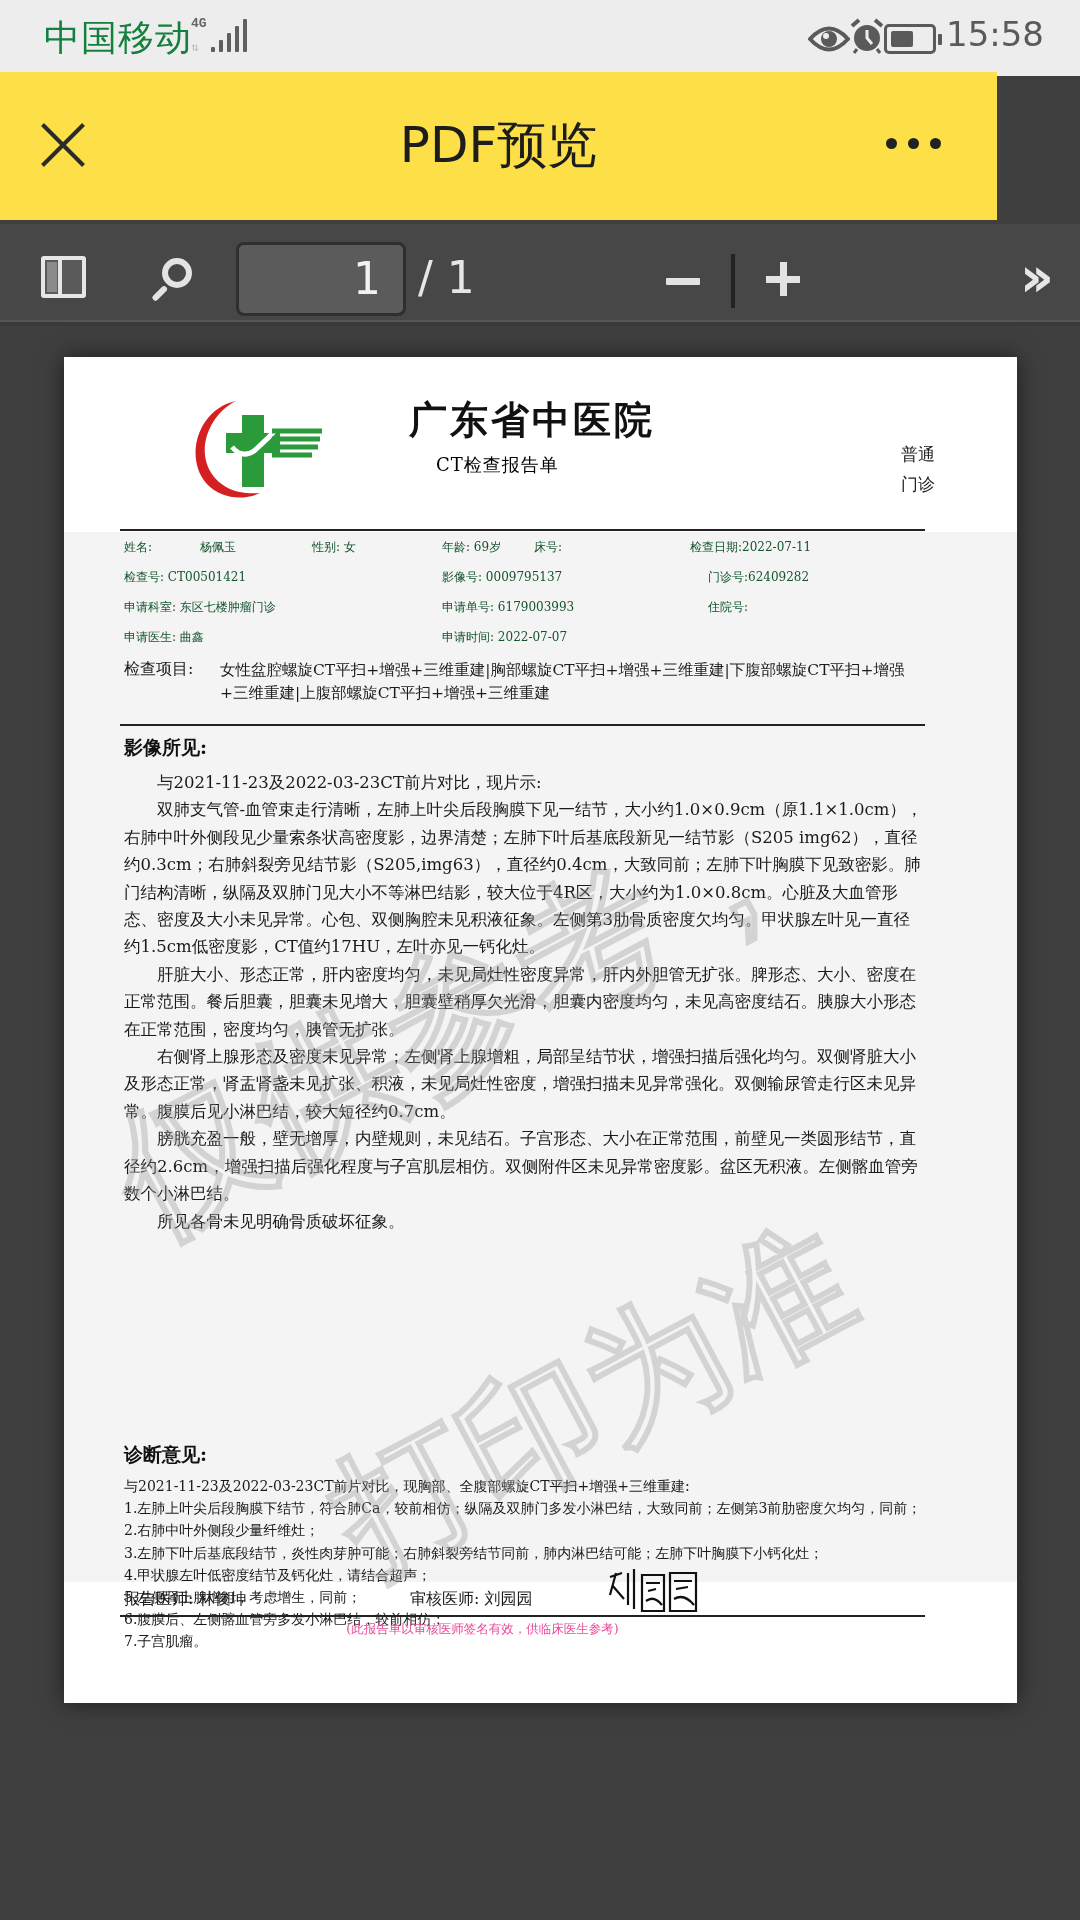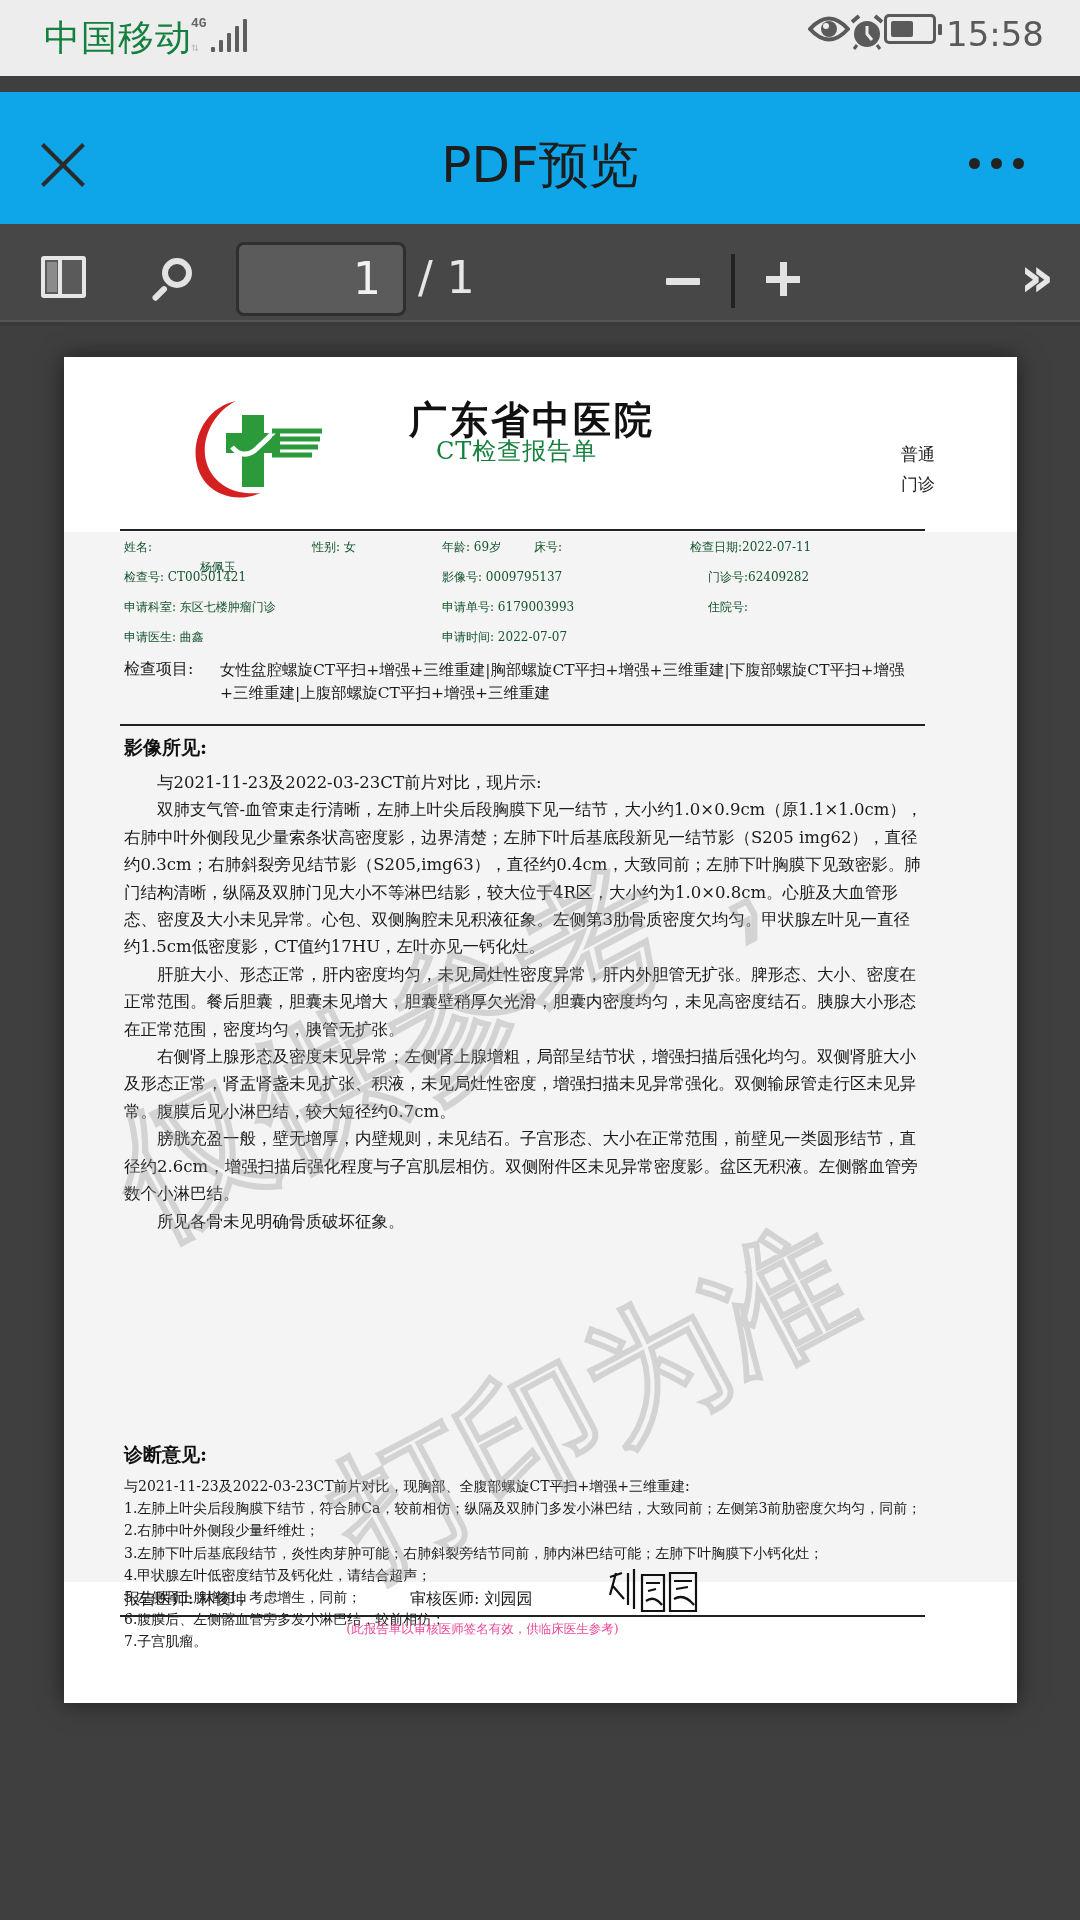--- a/index.html
+++ b/index.html
@@ -7,28 +7,28 @@
   body { background: #3f3f3f; font-family: "DejaVu Sans", sans-serif; position: relative; }
 
   
   .statusbar { position: absolute; left: 0; top: 0; width: 1080px; height: 76px; background: #ededed; color: #5a5a5a; }
   .carrier { position: absolute; left: 44px; top: 14px; font-size: 36px; color: #15803d; letter-spacing: 1px; }
   .net { position: absolute; left: 191px; top: 16px; width: 56px; height: 40px; font-family: Liberation Mono, monospace; }
   .net .g4 { position: absolute; left: 0; top: 0; font-size: 13px; font-weight: bold; color: #666; }
   .net .arrows { position: absolute; left: 0; top: 24px; font-size: 12px; color: #bbb; }
   .net .bars { position: absolute; left: 20px; bottom: 4px; display: flex; align-items: flex-end; gap: 4px; }
   .net .bars span { display: block; width: 4px; background: #5f5f5f; border-radius: 1px; }
-  .status-right { position: absolute; right: 36px; top: 14px; display: flex; align-items: flex-start; }
+  .status-right { position: absolute; right: 36px; top: 14px; display: flex; align-items: flex-end; }
   .time { font-size: 34px; color: #5a5a5a; margin-left: 10px; }
   .battery { width: 52px; height: 30px; border: 3px solid #5a5a5a; border-radius: 5px; position: relative; }
   .battery::before { content: ""; position: absolute; left: 4px; top: 4px; width: 22px; height: 16px; background: #5a5a5a; border-radius: 2px; }
   .battery::after { content: ""; position: absolute; right: -9px; top: 7px; width: 4px; height: 11px; background: #5a5a5a; border-radius: 1px; }
 
   
-  .appbar { position: absolute; left: 0; top: 92px; width: 1080px; height: 148px; background: #0ea5e9; }
+  .appbar { position: absolute; left: 0; top: 72px; width: 997px; height: 148px; background: #fde047; }
   .close-btn { position: absolute; left: 36px; top: 46px; width: 54px; height: 54px; }
   .close-btn::before, .close-btn::after { content: ""; position: absolute; left: 25px; top: -2px; width: 4px; height: 58px; background: #2b2b2b; }
   .close-btn::before { transform: rotate(45deg); }
   .close-btn::after { transform: rotate(-45deg); }
   .app-title { position: absolute; left: 0; right: 0; top: 40px; text-align: center; font-size: 50px; color: #1d1d1d; font-weight: 500; }
   .more-btn { position: absolute; right: 56px; top: 66px; display: flex; gap: 11px; }
   .more-btn span { width: 11px; height: 11px; border-radius: 50%; background: #222; display: block; }
 
   
   .toolbar { position: absolute; left: 0; top: 224px; width: 1080px; height: 102px; background: #474747; border-bottom: 4px solid #3a3a3a; box-shadow: inset 0 -2px 0 #555; }
@@ -47,31 +47,31 @@
   .zoom-in::after { content: ""; position: absolute; left: 14px; top: 0; width: 7px; height: 34px; background: #e3e3e3; }
   .tb-more { position: absolute; right: 38px; top: 20px; font-size: 56px; color: #e6e6e6; font-weight: bold; letter-spacing: -12px; }
 
   
   .viewer { position: absolute; left: 0; top: 330px; width: 1080px; height: 1590px; background: #3f3f3f; }
   .page { position: absolute; left: 64px; top: 27px; width: 953px; height: 1346px; background: #fff; box-shadow: 0 0 22px rgba(0,0,0,0.55); overflow: hidden; font-family: "DejaVu Serif", serif; color: #1c1c1c; }
   .page-body-tint { position: absolute; left: 0; top: 175px; width: 953px; height: 1050px; background: #f4f4f4; }
 
   .logo { position: absolute; left: 124px; top: 40px; width: 140px; height: 105px; }
   .hosp-name { position: absolute; left: 345px; top: 38px; font-size: 38px; font-weight: bold; color: #111; letter-spacing: 3px; }
-  .report-title { position: absolute; left: 372px; top: 78px; font-size: 24px; color: #15803d; letter-spacing: 1px; }
+  .report-title { position: absolute; left: 372px; top: 96px; font-size: 18px; color: #000000; letter-spacing: 1px; }
   .visit-type { position: absolute; left: 822px; top: 82px; font-size: 17px; line-height: 30px; color: #222; margin-left: 15px; }
 
   .rule { position: absolute; left: 56px; width: 805px; background: #222; }
   .rule.r1 { top: 172px; height: 2px; }
   .rule.r2 { top: 367px; height: 2px; }
   .rule.r3 { top: 1258px; height: 2px; }
 
   .info { position: absolute; font-size: 12px; color: #14532d; white-space: nowrap; }
   .row1 { top: 182px; } .row2 { top: 212px; } .row3 { top: 242px; } .row4 { top: 272px; }
-  .c1 { left: 60px; } .c1b { left: 136px; margin-top: 20px; } .c2 { left: 248px; } .c3 { left: 378px; }
+  .c1 { left: 60px; } .c1b { left: 136px; } .c2 { left: 248px; } .c3 { left: 378px; }
   .items-lbl { position: absolute; left: 60px; top: 302px; font-size: 16px; }
   .items-val { position: absolute; left: 156px; top: 302px; width: 710px; font-size: 15.5px; line-height: 23px; }
 
   .sec-title { position: absolute; left: 60px; font-size: 19px; font-weight: bold; color: #111; }
   .findings { position: absolute; left: 60px; top: 412px; width: 800px; font-size: 16.5px; line-height: 27.4px; color: #1a1a1a; }
   .findings p { text-indent: 2em; }
   .diag { position: absolute; left: 60px; top: 1118px; width: 800px; font-size: 14px; line-height: 22.2px; color: #1a1a1a; }
 
   .sign { position: absolute; top: 1232px; font-size: 16px; }
   .signature { position: absolute; left: 540px; top: 1208px; width: 100px; height: 50px; }

